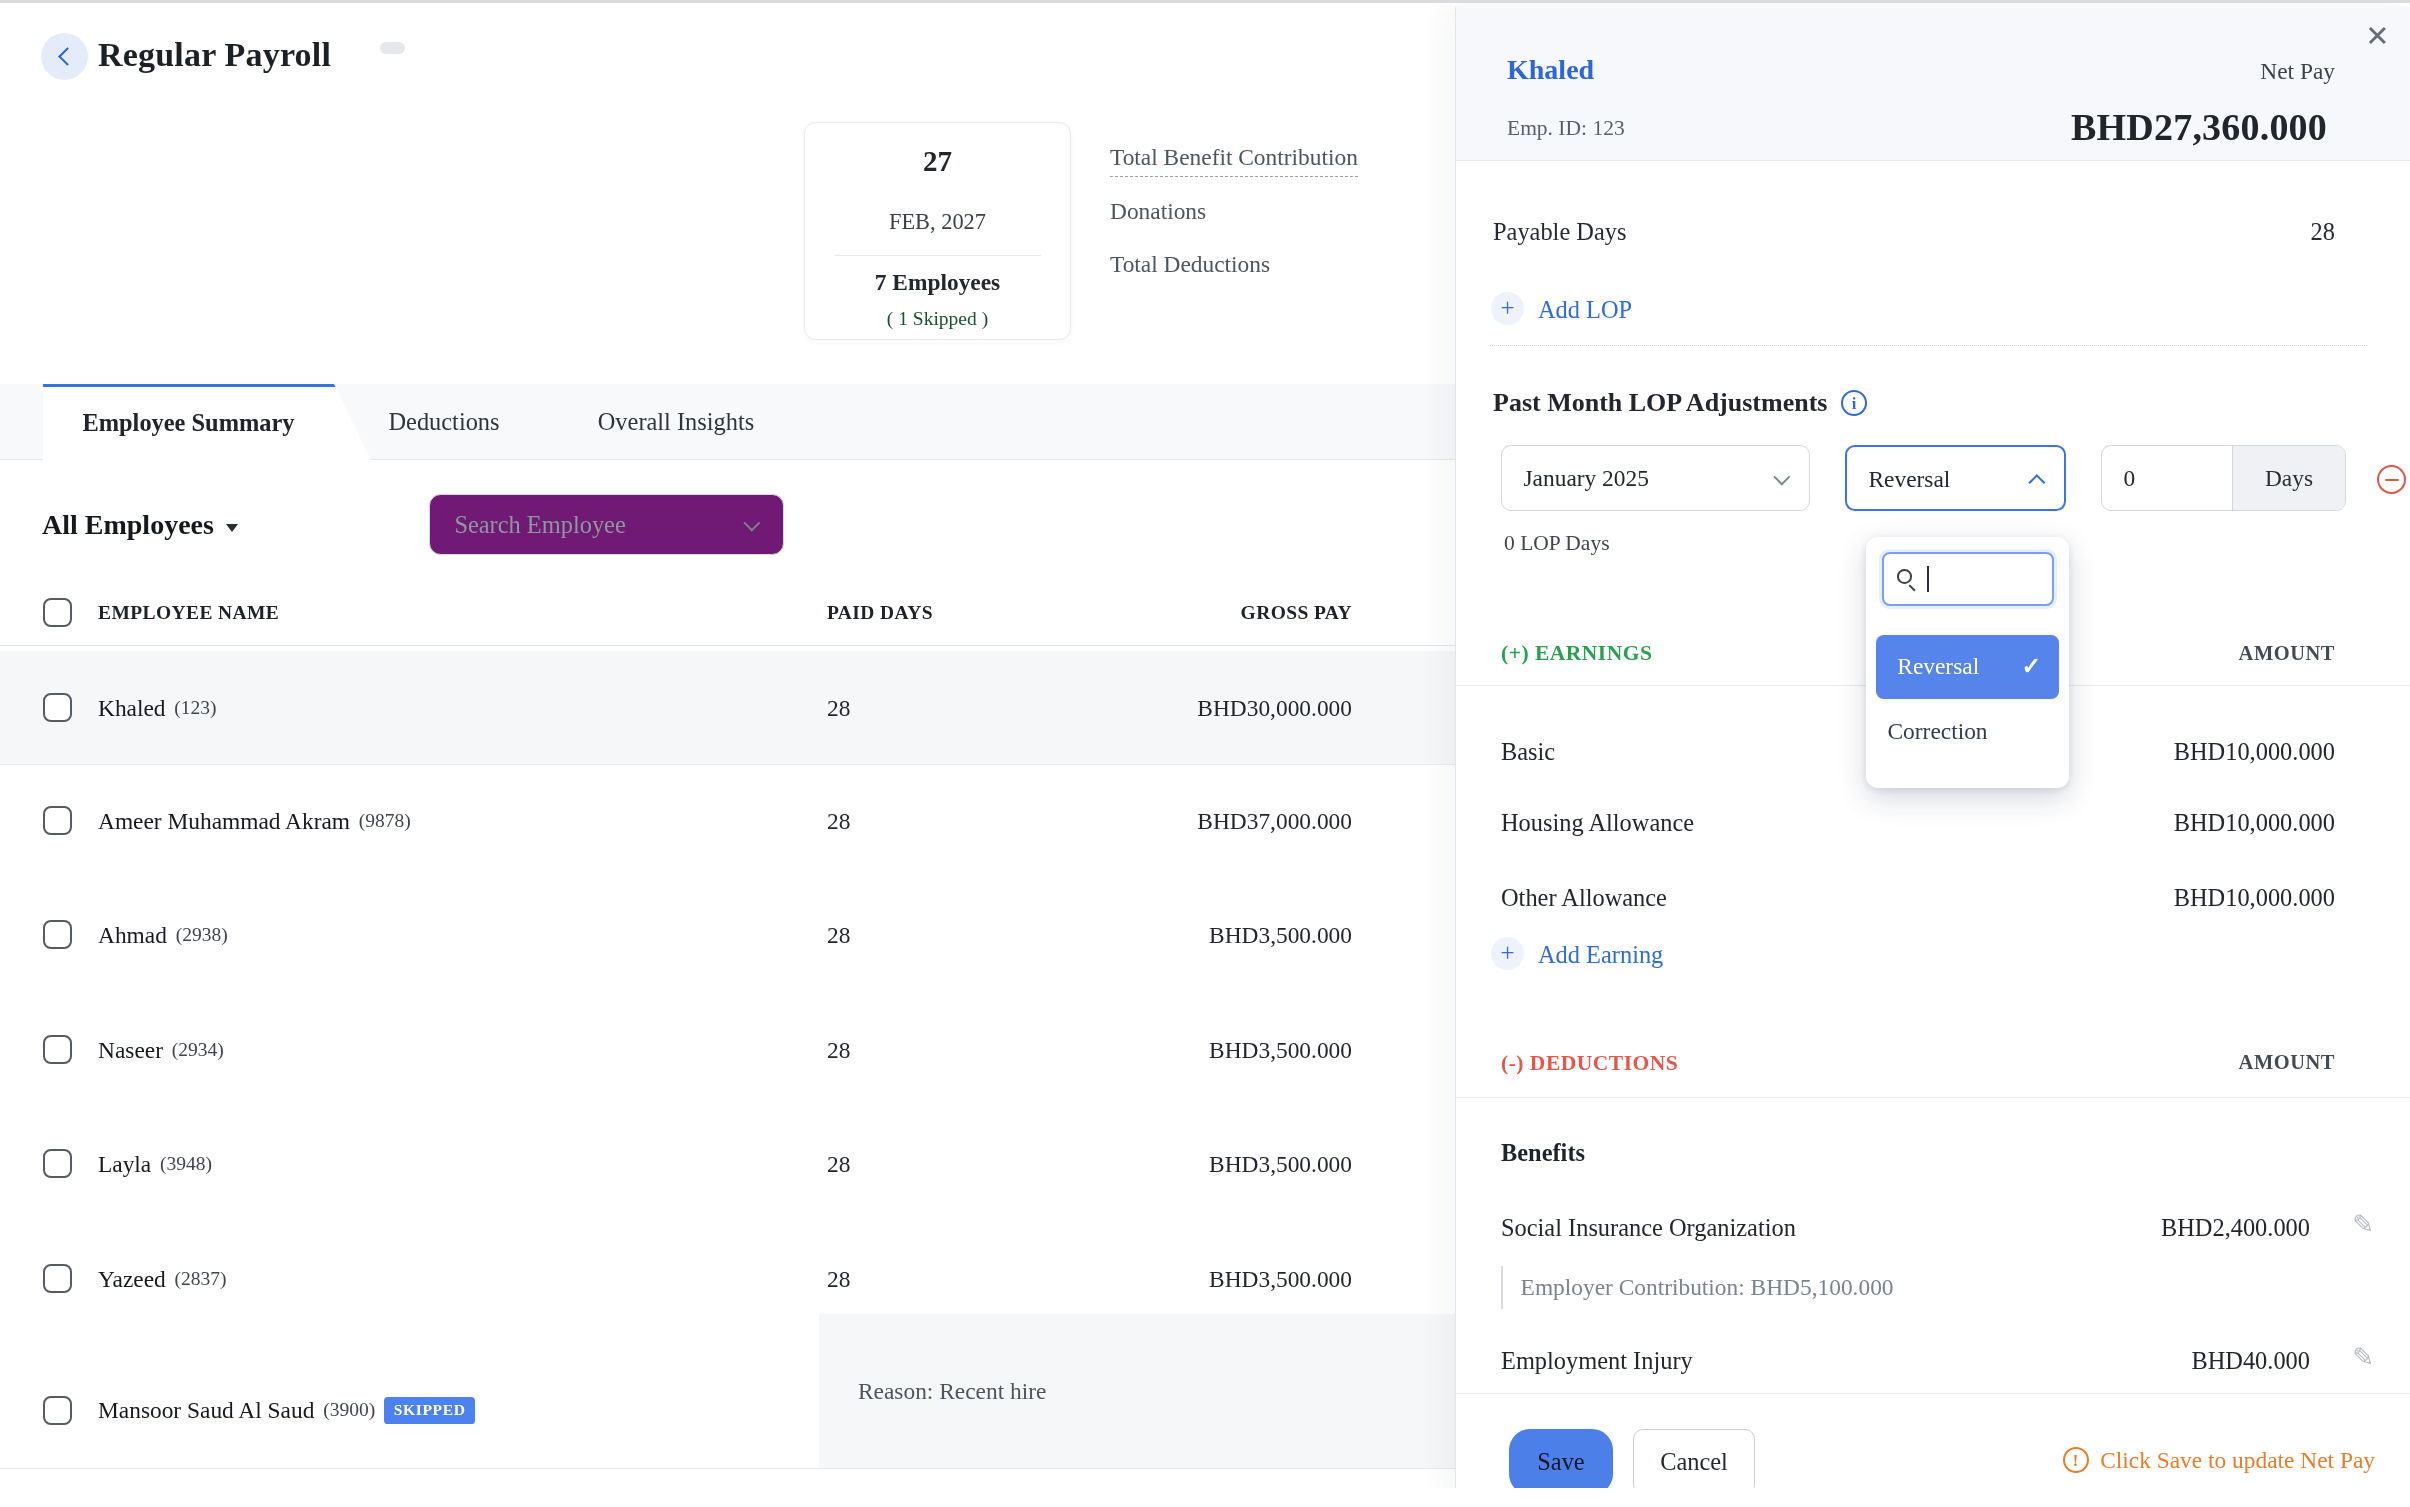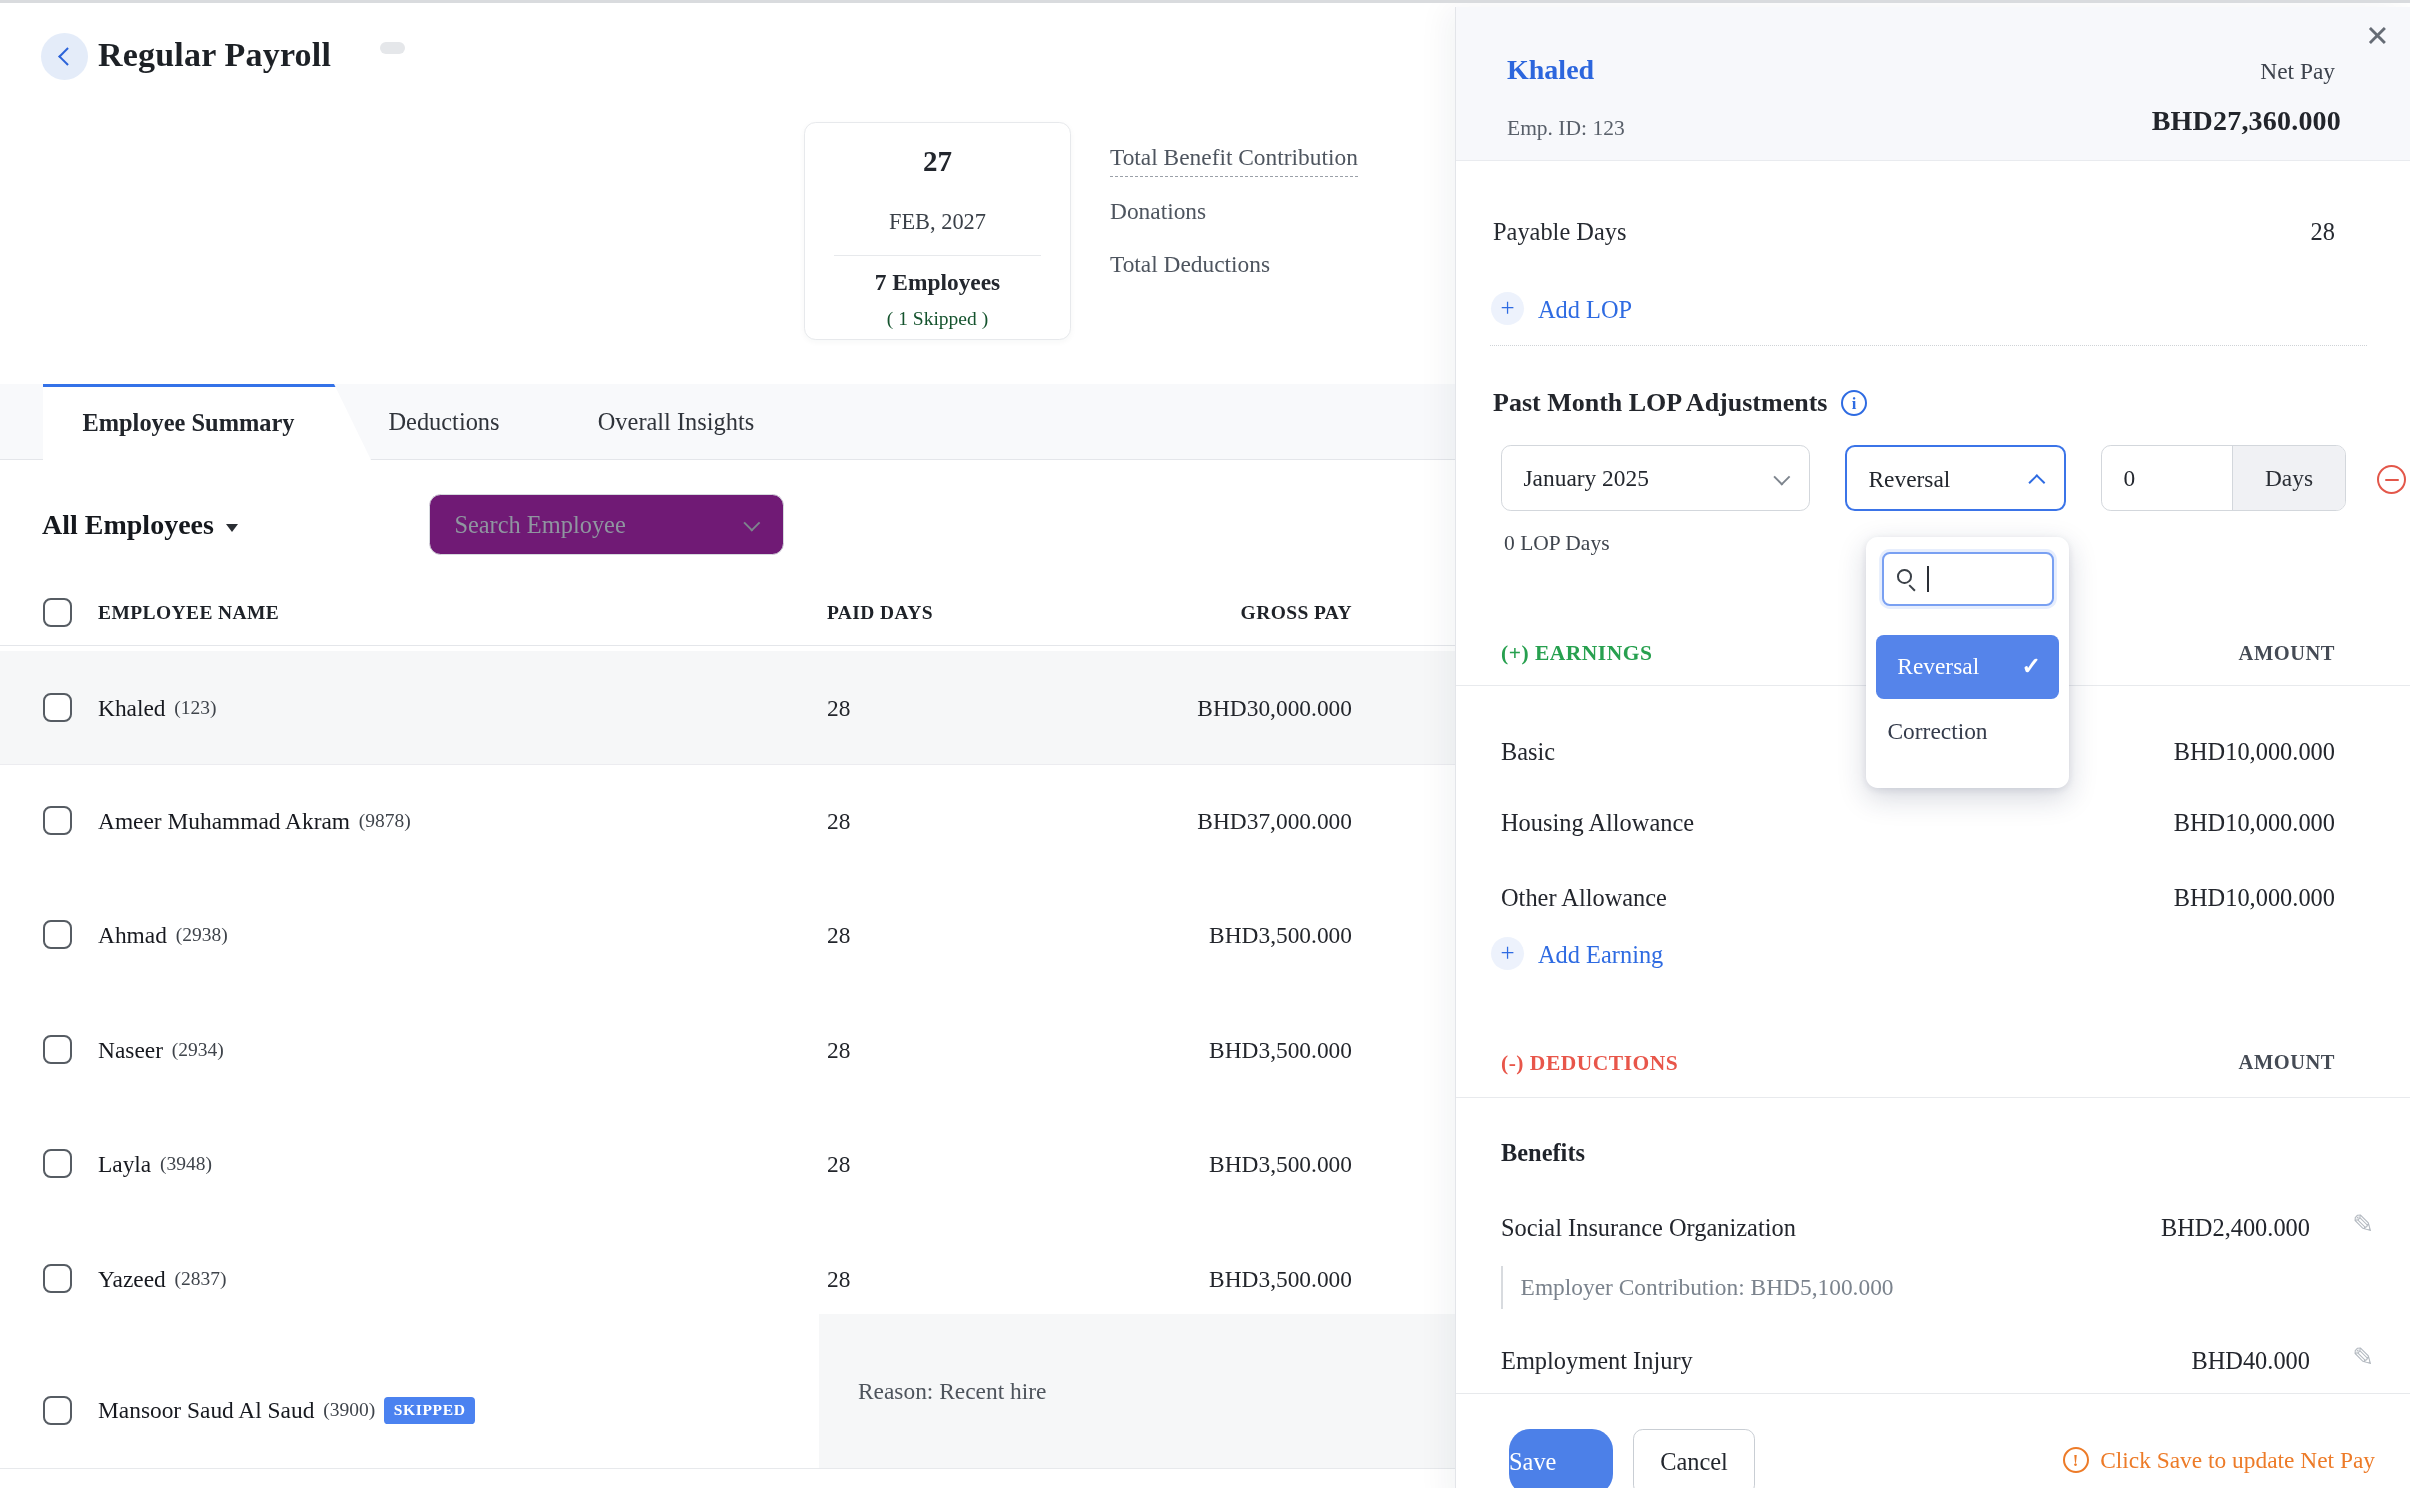--- a/index.html
+++ b/index.html
@@ -67,21 +67,21 @@
   .reason-text{position:absolute;left:39px;top:0;line-height:155px;font-size:23.4px;color:#4e545c;}
   .row-sep{left:0;top:1465px;width:1455px;height:1px;background:#e7e9ec;}
 
   
   .panel{left:1455px;top:3.9px;width:956px;height:1504px;background:#fff;border-left:1px solid #e3e5e9;box-shadow:-9.8px 0 29px rgba(20,30,60,.05);}
   .panel .abs{position:absolute;}
   .p-head{left:0;top:0;width:956px;height:154px;background:#f7f8fb;border-bottom:1px solid #e9ebef;}
   .p-name{left:51px;top:47px;font-size:28px;font-weight:600;color:#2c66dd;cursor:pointer;}
   .p-netlbl{right:76px;top:51px;font-size:23.4px;color:#3d434d;}
   .p-empid{left:51px;top:109px;font-size:21.5px;color:#585f69;}
-  .p-netval{right:70px;top:98px;font-size:28px;font-weight:600;color:#22252b;letter-spacing:0.2px;}
+  .p-netval{right:84px;top:98px;font-size:38px;font-weight:600;color:#22252b;letter-spacing:0.2px;}
   .p-close{right:21.5px;top:15.6px;font-size:29px;color:#666c75;cursor:pointer;line-height:1;}
 
   .p-lbl{font-size:24.4px;color:#262a31;}
   .plus-circle{width:33px;height:33px;border-radius:50%;background:#edf2fc;color:#2e6be2;font-size:25px;line-height:31px;text-align:center;font-weight:400;}
   .blue-link{font-size:24.4px;color:#2e6be2;cursor:pointer;}
   .dotted-div{left:34px;right:44px;border-top:1px dotted #cfd3d7;height:0;}
   .sec-title{font-size:26px;font-weight:600;color:#23262c;display:flex;align-items:center;gap:13.7px;}
   .info-icon{display:inline-block;width:26px;height:26px;border:2px solid #2e6be2;border-radius:50%;color:#2e6be2;font-size:16.6px;font-weight:700;text-align:center;line-height:23.4px;cursor:pointer;}
 
   .sel{height:66px;border:1px solid #d3d7dc;border-radius:9.8px;background:#fff;cursor:pointer;}
@@ -115,21 +115,21 @@
   .full-div{left:0;width:956px;height:1px;background:#e8eaed;}
   .line-lbl{left:45px;font-size:24.4px;color:#23262d;}
   .line-amt{right:76px;font-size:24.4px;color:#23262d;}
   .line-amt-edit{right:101px;font-size:24.4px;color:#23262d;}
   .pencil{right:37px;font-size:26px;color:#b4bac1;cursor:pointer;line-height:1;}
   .group-lbl{left:45px;font-size:24.4px;font-weight:600;color:#1f232a;}
   .emp-note{left:45px;border-left:2.9px solid #d8dbdf;padding-left:17.6px;font-size:23.4px;color:#7b838d;line-height:43px;height:43px;}
 
   
   .p-footer-div{left:0;top:1386px;width:956px;height:1px;background:#e7e9ec;}
-  .btn-save{left:53px;top:1422px;width:104px;height:66px;background:#4c80e8;border-radius:21px;color:#ffffff;font-size:24.4px;line-height:66px;cursor:pointer;}
+  .btn-save{left:53px;top:1422px;width:104px;height:66px;background:#4c80e8;border-radius:21px;color:#0f172a;font-size:24.4px;text-align:center;line-height:66px;cursor:pointer;}
   .btn-cancel{left:177px;top:1422px;width:122px;height:66px;background:#fff;border:1px solid #c9ced4;border-radius:9.8px;color:#23272e;font-size:24.4px;text-align:center;line-height:64px;cursor:pointer;}
   .warn{right:36px;top:1440px;display:flex;align-items:center;gap:11.7px;color:#ed7b28;font-size:23.4px;}
   .warn-icon{width:26px;height:26px;border:2px solid #ed7b28;border-radius:50%;text-align:center;line-height:23.4px;font-size:16.6px;font-weight:700;color:#ed7b28;flex:0 0 auto;}
 </style>
 </head>
 <body>
 
 <div class="canvas">
 
   <div class="abs back-btn">

